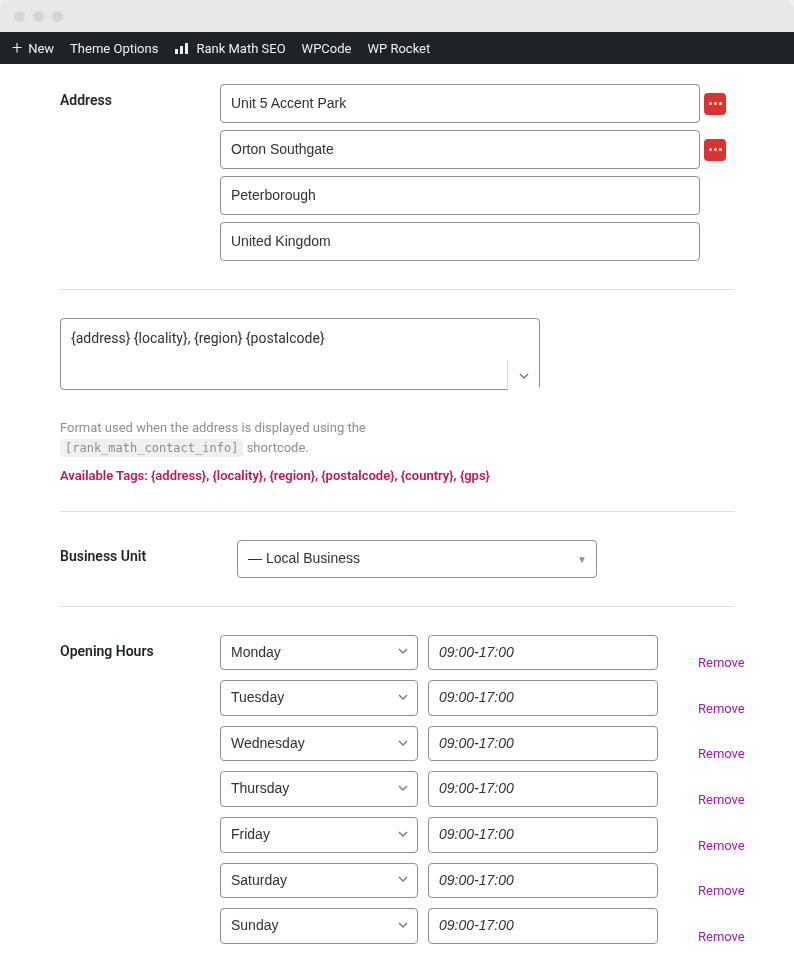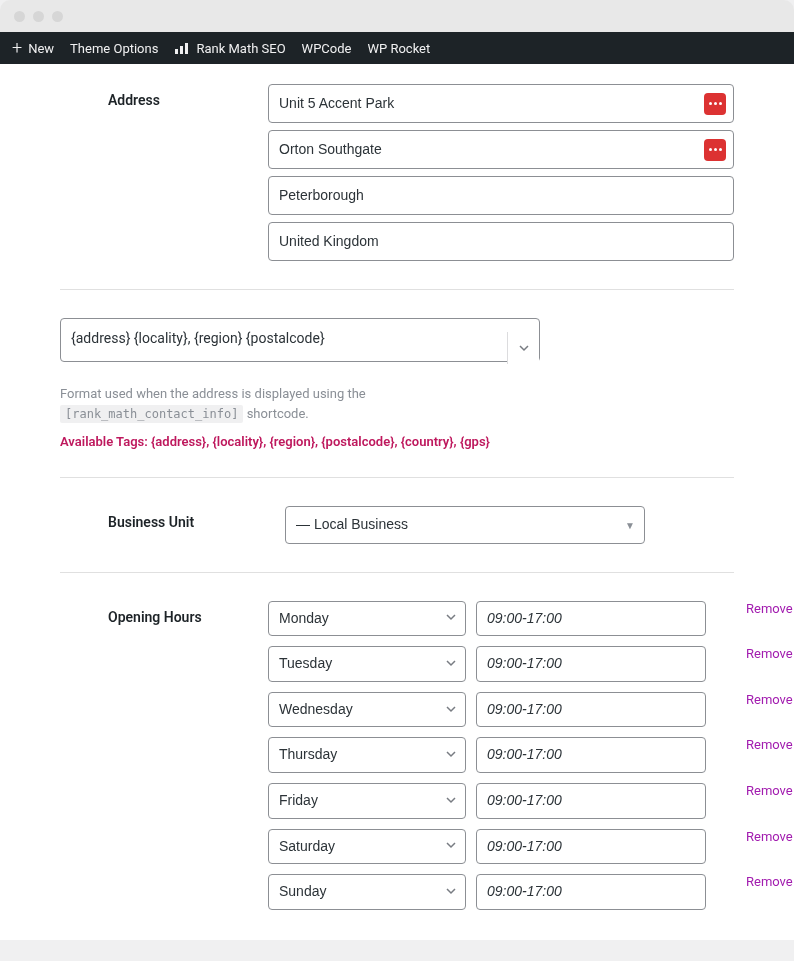--- a/index.html
+++ b/index.html
@@ -69,21 +69,20 @@
       align-items: flex-start;
       padding: 0 0;
       margin: 0 44px;
     }
     .form-label {
       flex: 0 0 160px;
       font-size: 14px;
       font-weight: 600;
       color: #1d2327;
       padding-top: 8px;
-      margin-left: 48px;
     }
     .form-fields {
       flex: 1;
       display: flex;
       flex-direction: column;
       gap: 7px;
     }
     .address-input-wrap {
       position: relative;
     }
@@ -136,42 +135,42 @@
     .textarea-input {
       width: 100%;
       max-width: 480px;
       border: 1px solid #8c8f94;
       border-radius: 4px;
       padding: 10px 10px;
       font-size: 14px;
       color: #2c3338;
       background: #fff;
       resize: none;
-      height: 44px;
+      height: 72px;
       font-family: inherit;
       line-height: 1.4;
     }
     .resize-handle {
       position: absolute;
       right: 1px;
       bottom: 1px;
       width: 32px;
       height: 32px;
       border-left: 1px solid #dcdcde;
       display: flex;
       align-items: center;
       justify-content: center;
       cursor: pointer;
       background: #fff;
       border-radius: 0 0 3px 0;
     }
     .help-text {
       font-size: 13px;
       color: #8a8f96;
-      margin-top: 12px;
+      margin-top: 18px;
       line-height: 1.5;
       max-width: 480px;
     }
     .code-snippet {
       background: #f0f0f1;
       font-family: Menlo, Consolas, monospace;
       font-size: 12px;
       padding: 2px 5px;
       border-radius: 2px;
     }
@@ -208,21 +207,21 @@
       color: #8a8f96;
       font-size: 10px;
     }
     .hours-rows {
       display: flex;
       flex-direction: column;
       gap: 10px;
     }
     .hours-row {
       display: flex;
-      align-items: flex-start;
+      align-items: flex-end;
       gap: 10px;
     }
     .day-select {
       position: relative;
       width: 198px;
     }
     .day-select select {
       width: 100%;
       border: 1px solid #8c8f94;
       border-radius: 4px;

